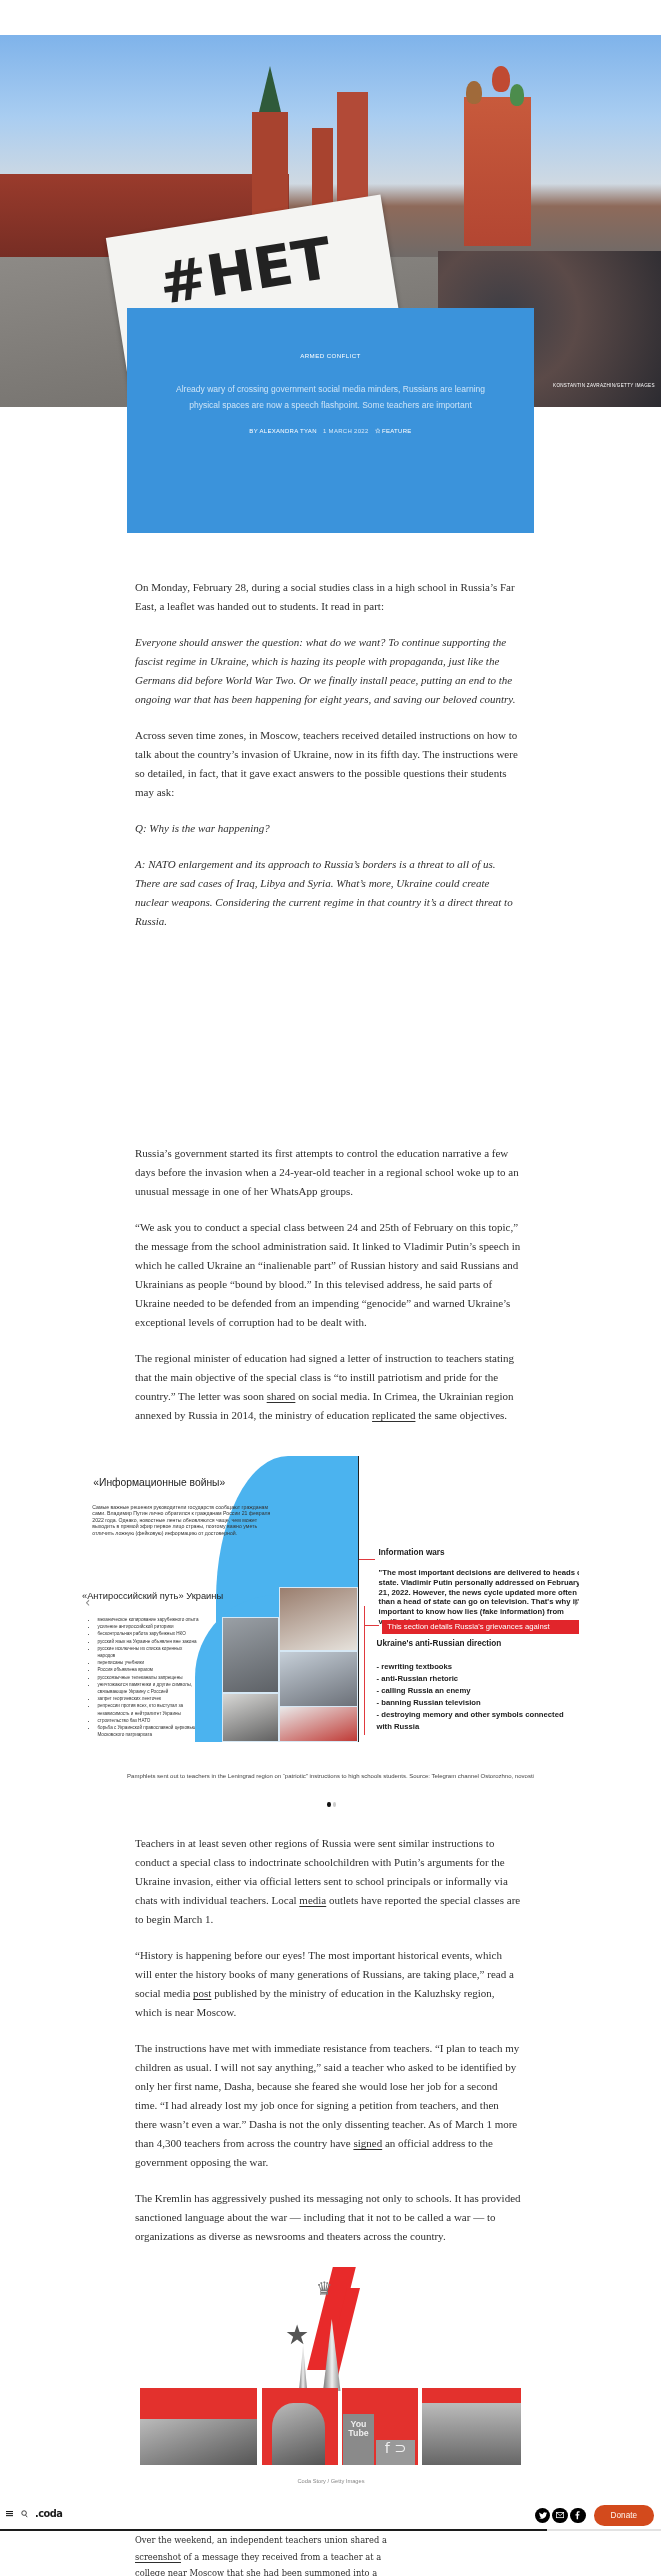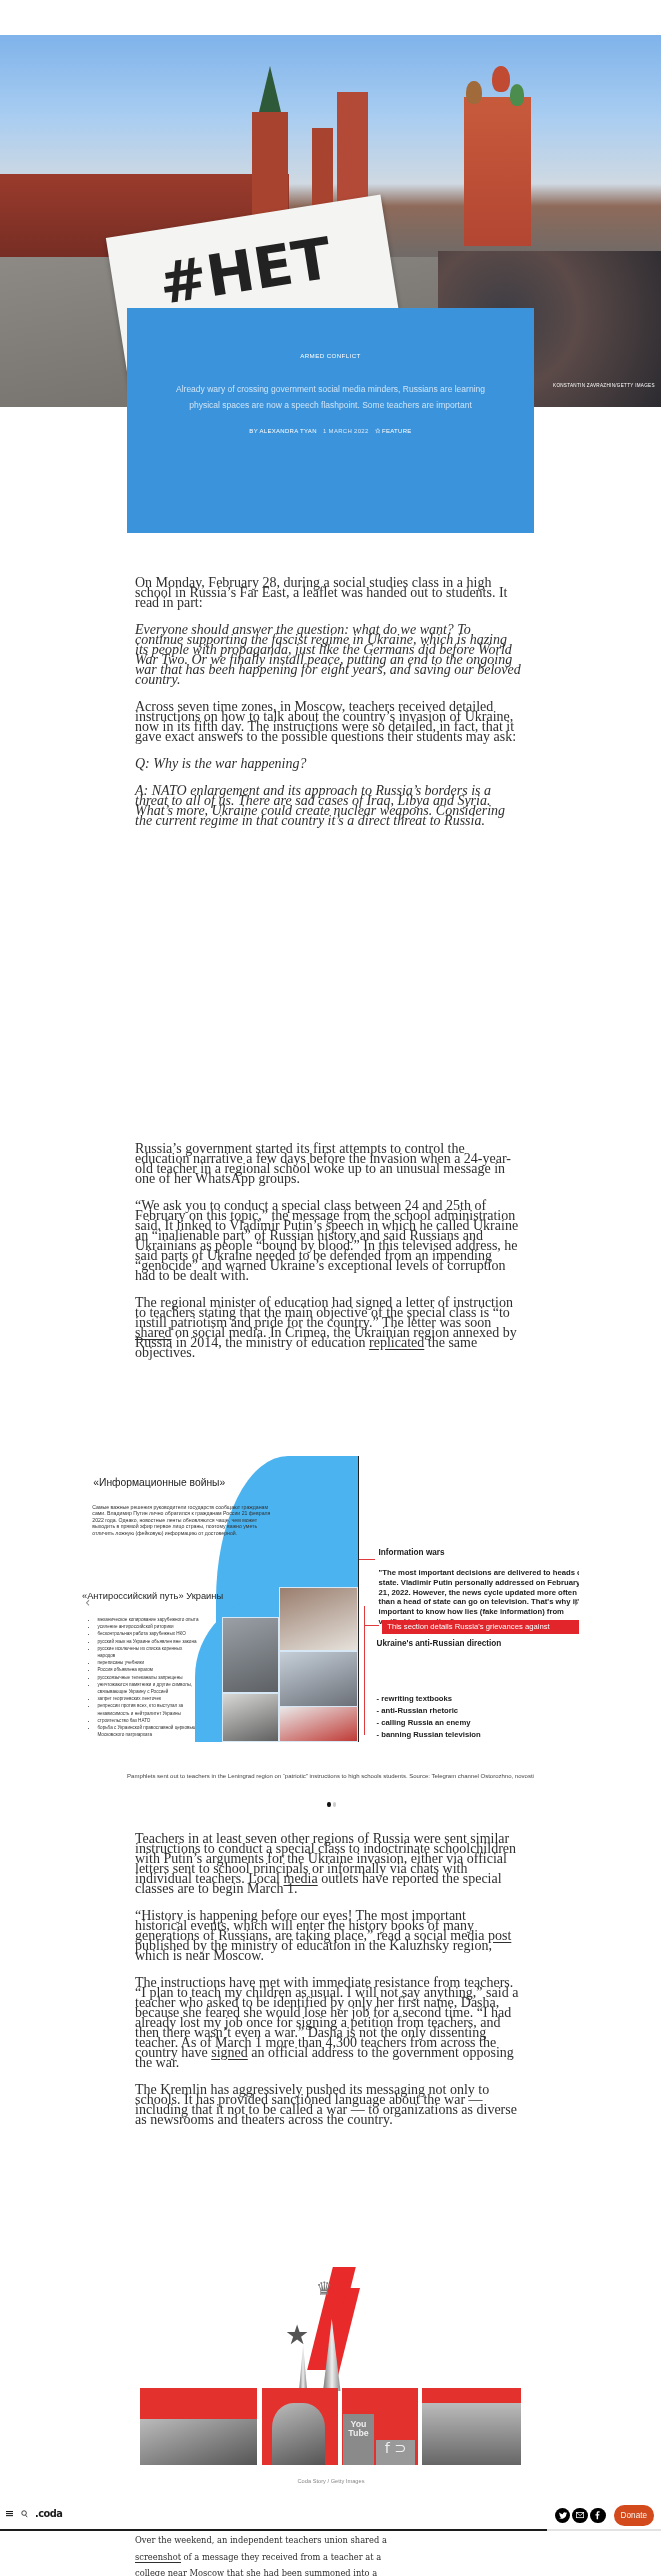--- a/index.html
+++ b/index.html
@@ -24,21 +24,21 @@
   
   .title-card { position: absolute; left: 127px; top: 308px; width: 407px; height: 225px; background: #3b93db; color: #fff; text-align: center; }
   .kicker { margin-top: 44px; font-family: "Liberation Sans", sans-serif; font-size: 6.2px; letter-spacing: 0.4px; color: #fff; display: inline-block; }
   .headline { margin: 19.6px auto 0; width: 371px; font-family: "DejaVu Serif", serif; font-weight: bold; font-size: 19px; line-height: 22px; letter-spacing: -0.5px; color: #fff; }
   .dek { margin: 20.6px auto 0; width: 340px; font-family: "Liberation Sans", sans-serif; font-size: 8.5px; line-height: 16px; color: #cde4f7; }
   .byline { margin-top: 15.5px; font-family: "Liberation Sans", sans-serif; font-size: 6px; letter-spacing: 0.3px; color: #fff; display: flex; justify-content: center; gap: 6.2px; align-items: center; }
   .byline .date { color: #d6e8f8; }
   .byline svg { width: 5.7px; height: 5.7px; vertical-align: -0.5px; margin-right: 1.5px; }
 
   
-  .article { position: absolute; left: 135px; width: 386px; font-size: 14px; line-height: 10px; color: #2f2f2f; }
+  .article { position: absolute; left: 135px; width: 386px; font-size: 11px; line-height: 19px; color: #2f2f2f; }
   .article p { margin-bottom: 17px; }
   .article em { font-style: italic; }
   .article a { color: #2f2f2f; text-decoration: underline; text-underline-offset: 1.5px; }
   .narrow { width: 263px; font-family: "DejaVu Serif", serif; font-size: 8.3px; line-height: 16.5px; }
 
   
   .carousel { position: absolute; left: 82px; top: 1456px; width: 497px; height: 289px; }
   .slide-left { position: absolute; left: 0; top: 0; width: 276px; height: 286px; background: #fff; overflow: hidden; }
   .slide-left .blue { position: absolute; left: 134px; top: 0; width: 142px; height: 286px; background: #4bb3ef; border-radius: 72px 0 0 0 / 144px 0 0 0; }
   .slide-left .blue2 { position: absolute; left: 113px; top: 139px; width: 165px; height: 149px; background: #4bb3ef; border-radius: 82px 0 0 0; }
@@ -63,21 +63,21 @@
   .panel { position: absolute; top: 131px; height: 77px; background: #e3312d; overflow: hidden; }
   .panel .bw { position: absolute; left: 0; bottom: 0; width: 100%; height: 60%; background: linear-gradient(160deg,#bbb,#555); }
   .illu-credit { position: absolute; left: 0; top: 2478px; width: 662px; text-align: center; font-family: "Liberation Sans", sans-serif; font-size: 5.7px; color: #888; }
 
   
   .sticky { position: absolute; left: 0; top: 2504px; width: 662px; height: 26px; background: #fff; }
   .sticky .left { position: absolute; left: 6.2px; top: 4.1px; display: flex; align-items: center; gap: 7.2px; }
   .sticky .logo { font-family: "DejaVu Sans", sans-serif; font-weight: bold; font-size: 9.8px; color: #1a1a1a; letter-spacing: -0.5px; }
   .sticky .right { position: absolute; right: 8.2px; top: 0; display: flex; align-items: center; gap: 2.1px; height: 23px; }
   .soc { width: 15.5px; height: 15.5px; border-radius: 50%; background: #000; display: flex; align-items: center; justify-content: center; cursor: pointer; }
-  .donate { margin-left: 6.2px; width: 40px; height: 20.6px; border-radius: 10.3px; background: #d34a1c; color: #fff5ee; font-family: "Liberation Sans", sans-serif; font-size: 8.2px; border: none; cursor: pointer; }
+  .donate { margin-left: 6.2px; width: 60px; height: 20.6px; border-radius: 10.3px; background: #d34a1c; color: #fff5ee; font-family: "Liberation Sans", sans-serif; font-size: 8.2px; border: none; cursor: pointer; }
   .progress { position: absolute; left: 0; top: 2529px; width: 662px; height: 2.1px; background: #e3e3e3; }
   .progress .fill { height: 2.1px; background: #1c1c1c; }
 </style>
 </head>
 <body>
 
 <div class="hero">
   <div class="wall"></div>
   <div class="tower" style="left:252px;top:77px;width:36px;height:118px;"></div>
   <div class="roof" style="left:259px;top:31px;"></div>
@@ -153,21 +153,21 @@
     <div class="photo" style="left:197px;top:250px;width:79px;height:36px;background:linear-gradient(160deg,#e9e9e9,#c03a35);"></div>
   </div>
   <div class="slide-right">
     <div class="label" style="left:19.6px;top:92px;font-size:8.2px;">Information wars</div>
     <div class="label" style="left:19.6px;top:112px;width:206px;font-size:7.7px;line-height:9.8px;">"The most important decisions are delivered to heads of state. Vladimir Putin personally addressed on February 21, 2022. However, the news cycle updated more often than a head of state can go on television. That's why it's important to know how lies (fake information) from verified information"</div>
     <div class="red-line" style="left:-77px;top:103px;width:93px;height:0.5px;"></div>
     <div class="red-line" style="left:5.2px;top:150px;width:0.5px;height:129px;"></div>
     <div class="red-line" style="left:5.2px;top:169px;width:14.4px;height:0.5px;"></div>
     <div class="red-strip" style="top:164px;">This section details Russia's grievances against</div>
     <div class="label" style="left:17.5px;top:183px;font-size:8.2px;">Ukraine's anti-Russian direction</div>
-    <div class="label" style="left:17.5px;top:205px;width:201px;font-size:7.7px;line-height:12px;margin-top:32px;">
+    <div class="label" style="left:17.5px;top:205px;width:201px;font-size:7.7px;line-height:12px;">
       <div>- rewriting textbooks</div>
       <div>- anti-Russian rhetoric</div>
       <div>- calling Russia an enemy</div>
       <div>- banning Russian television</div>
       <div>- destroying memory and other symbols connected with Russia</div>
     </div>
   </div>
   <div class="arrow" style="left:3.1px;">‹</div>
   <div class="arrow" style="right:0;">›</div>
 </div>

